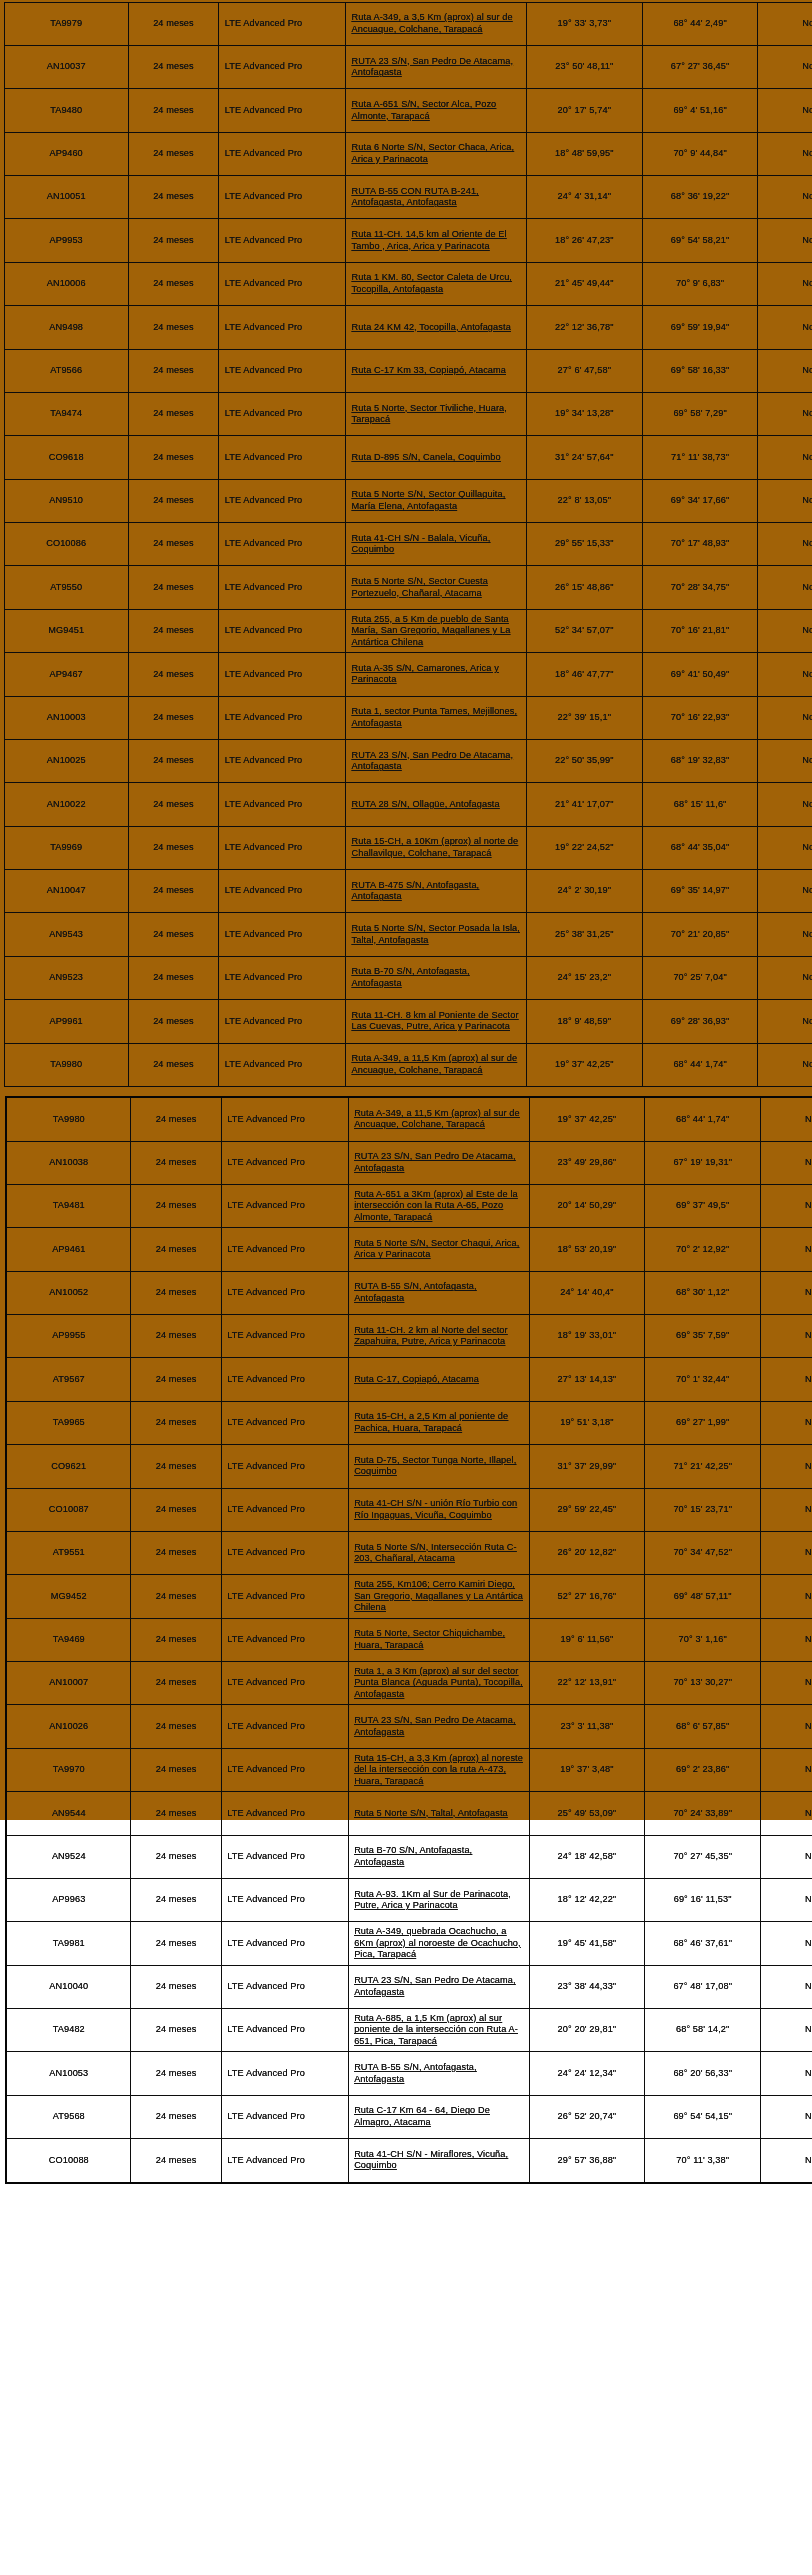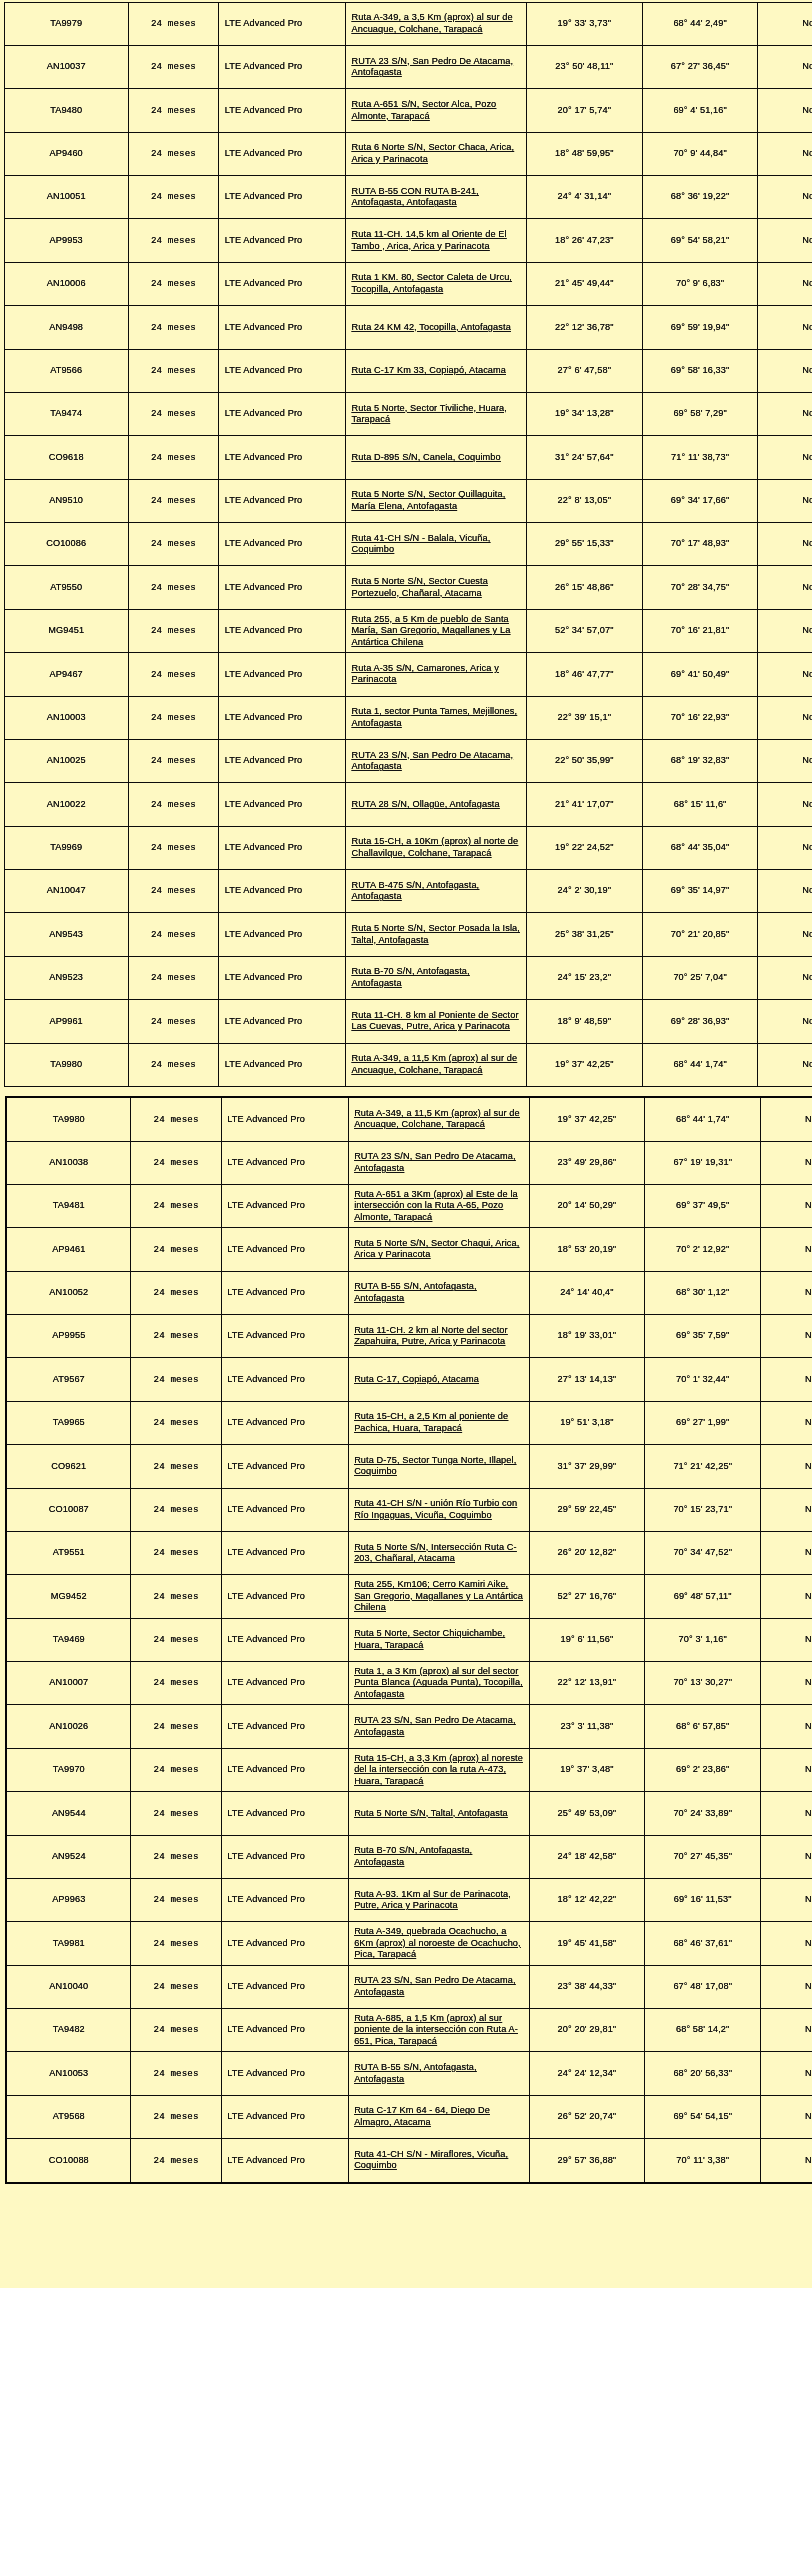--- a/index.html
+++ b/index.html
@@ -7,24 +7,24 @@
     padding: 0;
     background: #ffffff;
     width: 812px;
     height: 2576px;
     overflow: hidden;
     font-family: "Liberation Sans", "DejaVu Sans", sans-serif;
     color: #121212;
   }
   .page {
     width: 812px;
-    height: 2288px;
+    height: 1820px;
     box-sizing: border-box;
     padding: 1.6px 3.8px 0 3.8px;
-    background: #fef9c3;
+    background: #a16207;
   }
   table {
     border-collapse: collapse;
     table-layout: fixed;
   }
   .t1 {
     width: 805px;
     border: 1.6px solid #0a0a0a;
   }
   .t2 {
@@ -41,21 +41,21 @@
     height: 37px;
     vertical-align: middle;
     text-align: center;
     letter-spacing: 0.1px;
     text-shadow: 0 0 0.2px #1a1a1a;
     word-wrap: break-word;
   }
   .t2 td { border-width: 1.6px; }
   td.c-ubicacion, td.c-tecnologia { text-align: left; }
   .c-id          { width: 112px; }
-  .c-plazo       { width: 79px; font-family: Liberation Mono, monospace; }
+  .c-plazo       { width: 79px; }
   .c-tecnologia  { width: 115px; margin-top: 36px; }
   .c-ubicacion   { width: 169px; text-decoration: underline; }
   .c-latitud     { width: 104px; }
   .c-longitud    { width: 104px; }
   .c-observacion { width: 112px; }
 </style>
 </head>
 <body>
 
 <div class="page">
@@ -386,21 +386,21 @@
           <td class="c-tecnologia">LTE Advanced Pro</td>
           <td class="c-ubicacion">Ruta 5 Norte S/N, Intersección Ruta C-203, Chañaral, Atacama</td>
           <td class="c-latitud">26° 20' 12,82"</td>
           <td class="c-longitud">70° 34' 47,52"</td>
           <td class="c-observacion">No tiene</td>
         </tr>
         <tr>
           <td class="c-id">MG9452</td>
           <td class="c-plazo">24 meses</td>
           <td class="c-tecnologia">LTE Advanced Pro</td>
-          <td class="c-ubicacion">Ruta 255, Km106; Cerro Kamiri Aike, San Gregorio, Magallanes y La Antártica Chilena</td>
+          <td class="c-ubicacion">Ruta 255, Km106; Cerro Kamiri Diego, San Gregorio, Magallanes y La Antártica Chilena</td>
           <td class="c-latitud">52° 27' 16,76"</td>
           <td class="c-longitud">69° 48' 57,11"</td>
           <td class="c-observacion">No tiene</td>
         </tr>
         <tr>
           <td class="c-id">TA9469</td>
           <td class="c-plazo">24 meses</td>
           <td class="c-tecnologia">LTE Advanced Pro</td>
           <td class="c-ubicacion">Ruta 5 Norte, Sector Chiquichambe, Huara, Tarapacá</td>
           <td class="c-latitud">19° 6' 11,56"</td>

